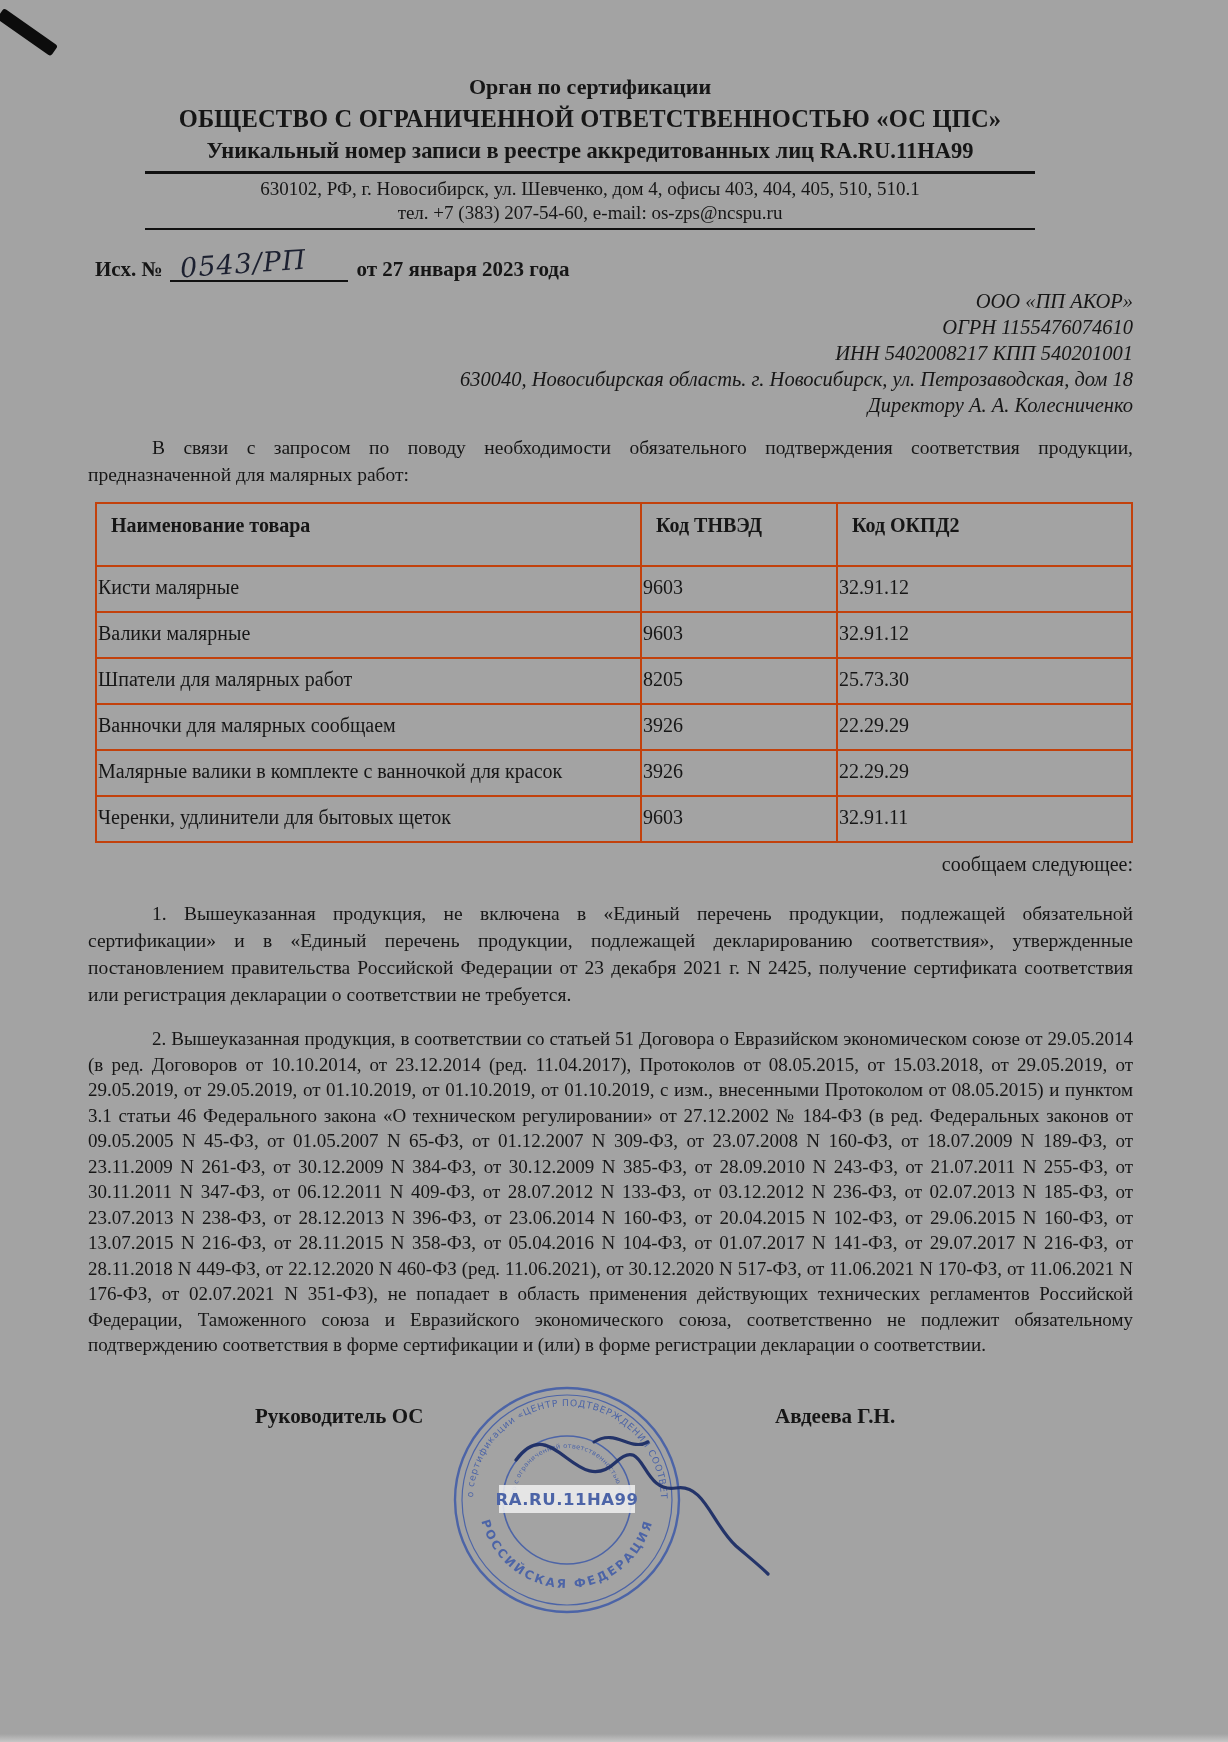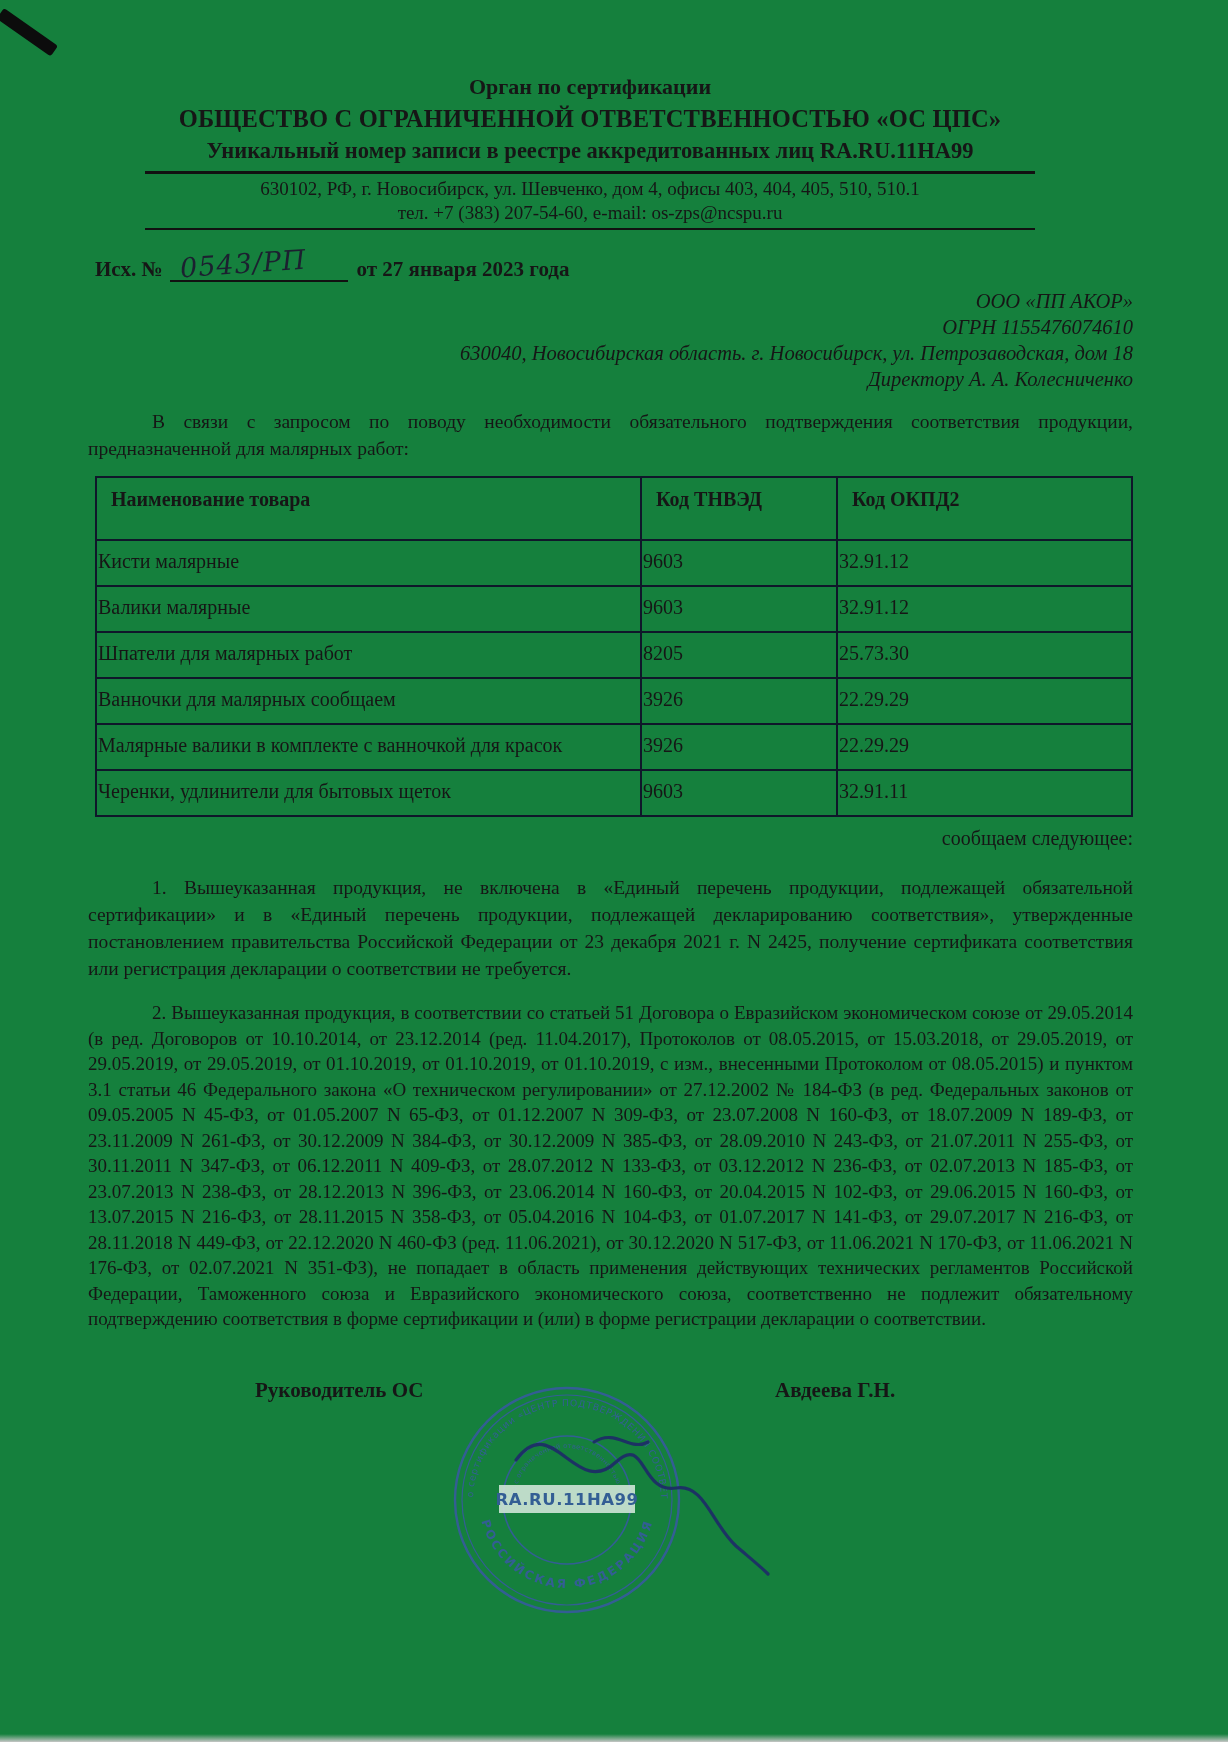--- a/index.html
+++ b/index.html
@@ -1,20 +1,20 @@
 <!DOCTYPE html>
 <html lang="ru"><head>
 <meta charset="utf-8">
 <style>
   html, body { margin: 0; padding: 0; background: #ffffff; }
   .page {
     position: relative;
     width: 1228px;
     height: 1742px;
-    background: #15803d;
+    background: #a3a3a3;
     overflow: hidden;
     font-family: "Liberation Serif", "DejaVu Serif", serif;
     color: #161616;
   }
   .corner-artifact {
     position: absolute; left: 4px; top: 8px;
     width: 66px; height: 13px; background: #0c0c0c;
     transform: rotate(35deg); transform-origin: 0 0; border-radius: 3px;
   }
   .letterhead { width: 1040px; margin: 0 0 0 70px; padding-top: 72px; text-align: center; }
@@ -44,21 +44,21 @@
   .para { margin: 0 95px 0 88px; font-size: 19.5px; line-height: 27px; text-align: justify; text-indent: 64px; }
   .intro { margin-top: 16px; }
   .body1 { margin-top: 24px; }
   .body2 { margin-top: 18px; font-size: 19px; line-height: 25.5px; }
 
   table.products {
     border-collapse: collapse; table-layout: fixed;
     margin: 14px 0 0 95px; width: 1036px; font-size: 20px;
   }
   table.products th, table.products td {
-    border: 2px solid #0f172a; vertical-align: top; text-align: left;
+    border: 2px solid #c2410c; vertical-align: top; text-align: left;
     line-height: 23px; overflow: hidden;
   }
   table.products th { font-weight: bold; padding: 10px 12px 28px 14px; }
   table.products td { font-weight: normal; padding: 9px 12px 12px 1px; }
   col.c1 { width: 545px; } col.c2 { width: 196px; } col.c3 { width: 295px; }
 
   .note-center { text-align: right; font-size: 20px; margin: 10px 95px 0 88px; }
 
   .sig-row { position: relative; margin: 46px 95px 0 88px; height: 36px; font-size: 21px; }
   .sig-left  { position: absolute; left: 167px; top: 0; font-weight: bold; }
@@ -89,20 +89,21 @@
     <div class="rule second"></div>
   </header>
 
   <div class="ref-line">
     <span class="b">Исх. №</span><span class="blank"><span class="handwritten">0543/РП</span></span><span class="b">от 27 января 2023 года</span>
   </div>
 
   <div class="recipient">
     <div>ООО «ПП АКОР»</div>
     <div>ОГРН 1155476074610</div>
+    <div>ИНН 5402008217 КПП 540201001</div>
     <div>630040, Новосибирская область. г. Новосибирск, ул. Петрозаводская, дом 18</div>
     <div>Директору А. А. Колесниченко</div>
   </div>
 
   <p class="para intro">В связи с запросом по поводу необходимости обязательного подтверждения соответствия продукции, предназначенной для малярных работ:</p>
 
   <table class="products">
     <colgroup>
         <col class="c1">
         <col class="c2">

